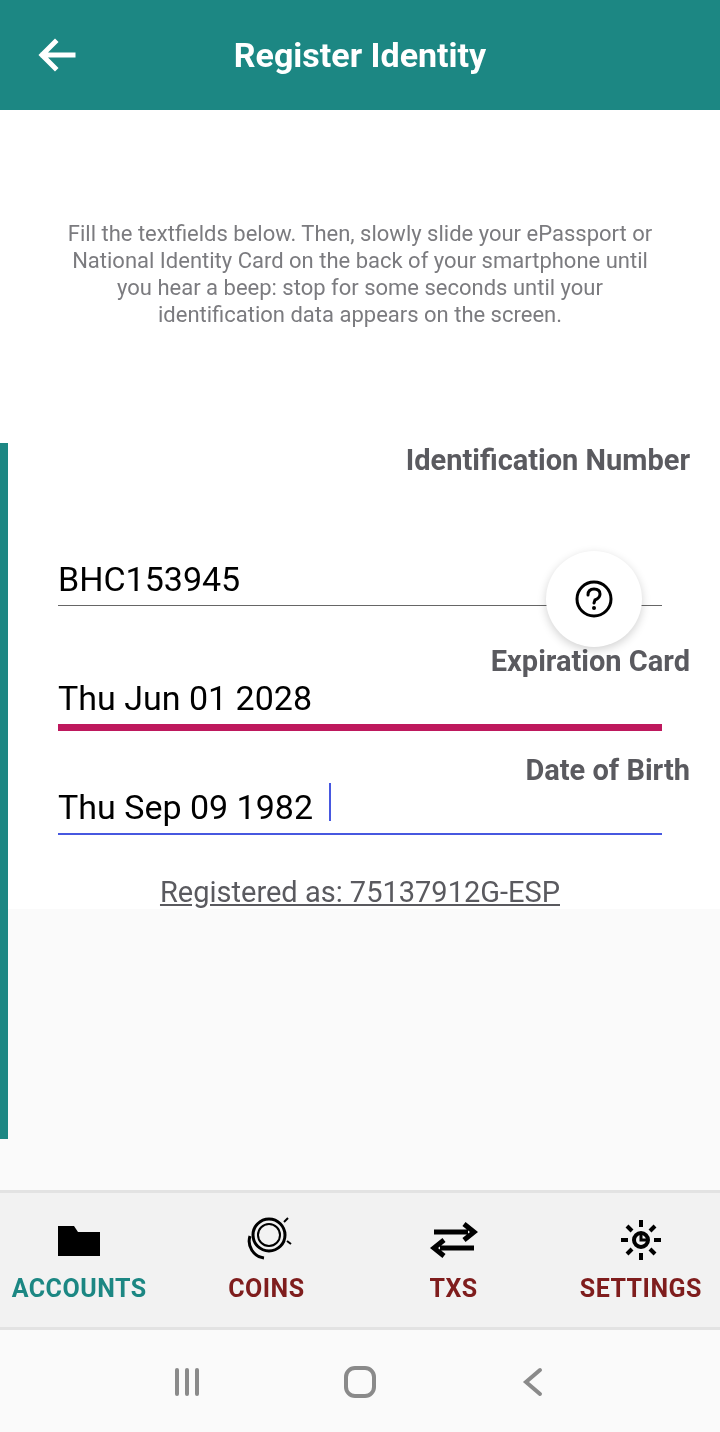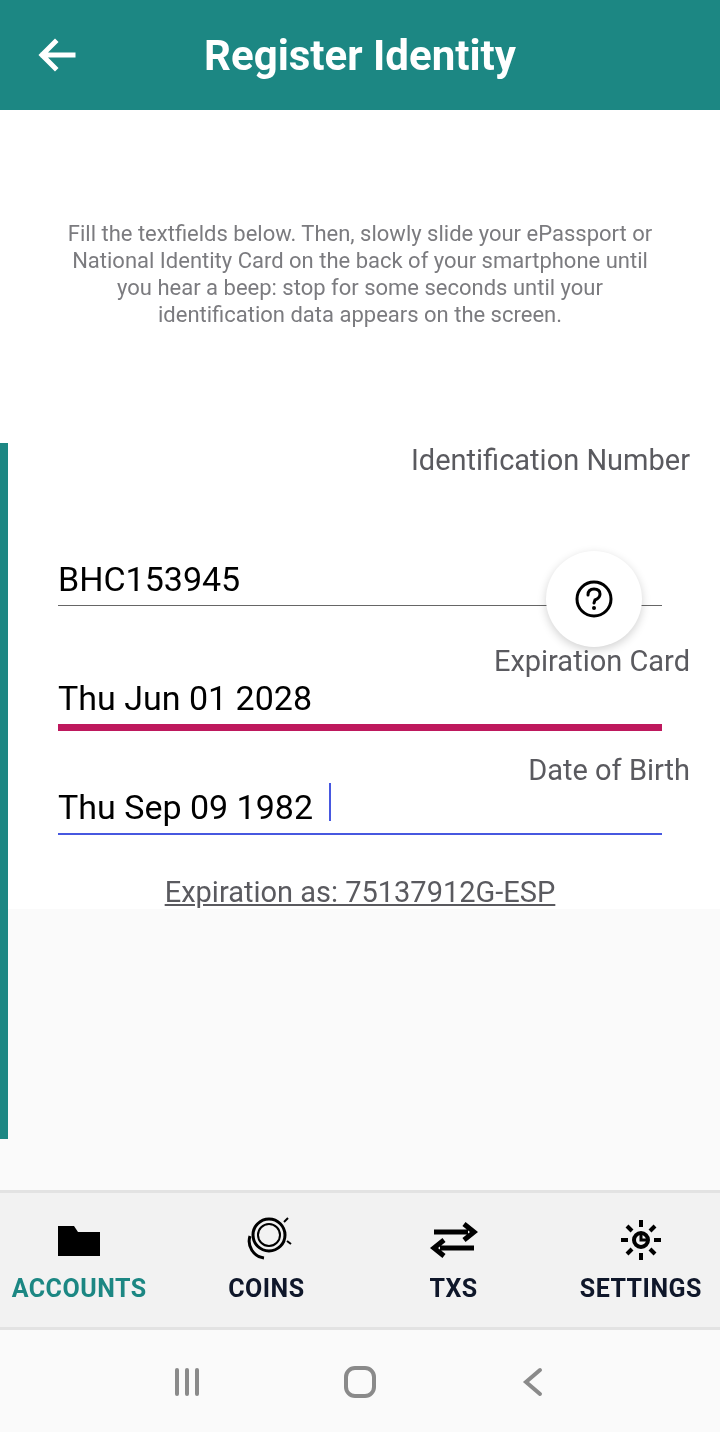--- a/index.html
+++ b/index.html
@@ -31,21 +31,21 @@
       width: 56px;
       height: 56px;
       display: flex;
       align-items: center;
       justify-content: center;
     }
     .header-title {
       flex: 1;
       text-align: center;
       color: #fff;
-      font-size: 42px;
+      font-size: 34px;
       font-weight: 700;
     }
     .content {
       background: #fff;
       padding-top: 110px;
       position: relative;
     }
     .instructions {
       color: #7b7b7f;
       font-size: 22px;
@@ -63,21 +63,21 @@
       top: 0;
       width: 8px;
       height: 696px;
       background: #1c8783;
     }
     .field-label {
       text-align: right;
       padding-right: 30px;
       color: #5a5a5f;
       font-size: 29px;
-      font-weight: 400;
+      font-weight: 700;
     }
     .field-input-wrap {
       margin: 0 58px;
       position: relative;
     }
     .field-input {
       width: 100%;
       border: none;
       border-bottom: 7px solid #be185d;
       font-size: 34px;
@@ -156,21 +156,21 @@
     .tab-item {
       display: flex;
       flex-direction: column;
       align-items: center;
       gap: 12px;
       width: 180px;
     }
     .tab-label {
       font-size: 25px;
       font-weight: 700;
-      color: #0f172a;
+      color: #7f1d1d;
       letter-spacing: 0.5px;
     }
     .tab-item.active .tab-label {
       color: #1c8783;
     }
     .tab-icon {
       height: 44px;
       display: flex;
       align-items: center;
       justify-content: center;
@@ -232,21 +232,21 @@
     </div>
 
     <div class="dob-block">
       <div class="field-label">Date of Birth</div>
       <div class="field-input-wrap dob-input-wrap">
         <input class="field-input focused" value="Thu Sep 09 1982" style="">
         <div class="cursor"></div>
       </div>
     </div>
 
-    <div class="registered-link">Expiration as: 75137912G-ESP</div>
+    <div class="registered-link">Registered as: 75137912G-ESP</div>
   </div>
 </div>
 
 <div class="tabbar">
   <div class="tab-item active">
     <div class="tab-icon">
       <svg width="46" height="40" viewBox="0 0 46 40">
         <path d="M 2 10 L 2 36 L 44 36 L 44 12 L 22 12 L 18 6 L 2 6 Z" fill="#000"></path>
       </svg>
     </div>

